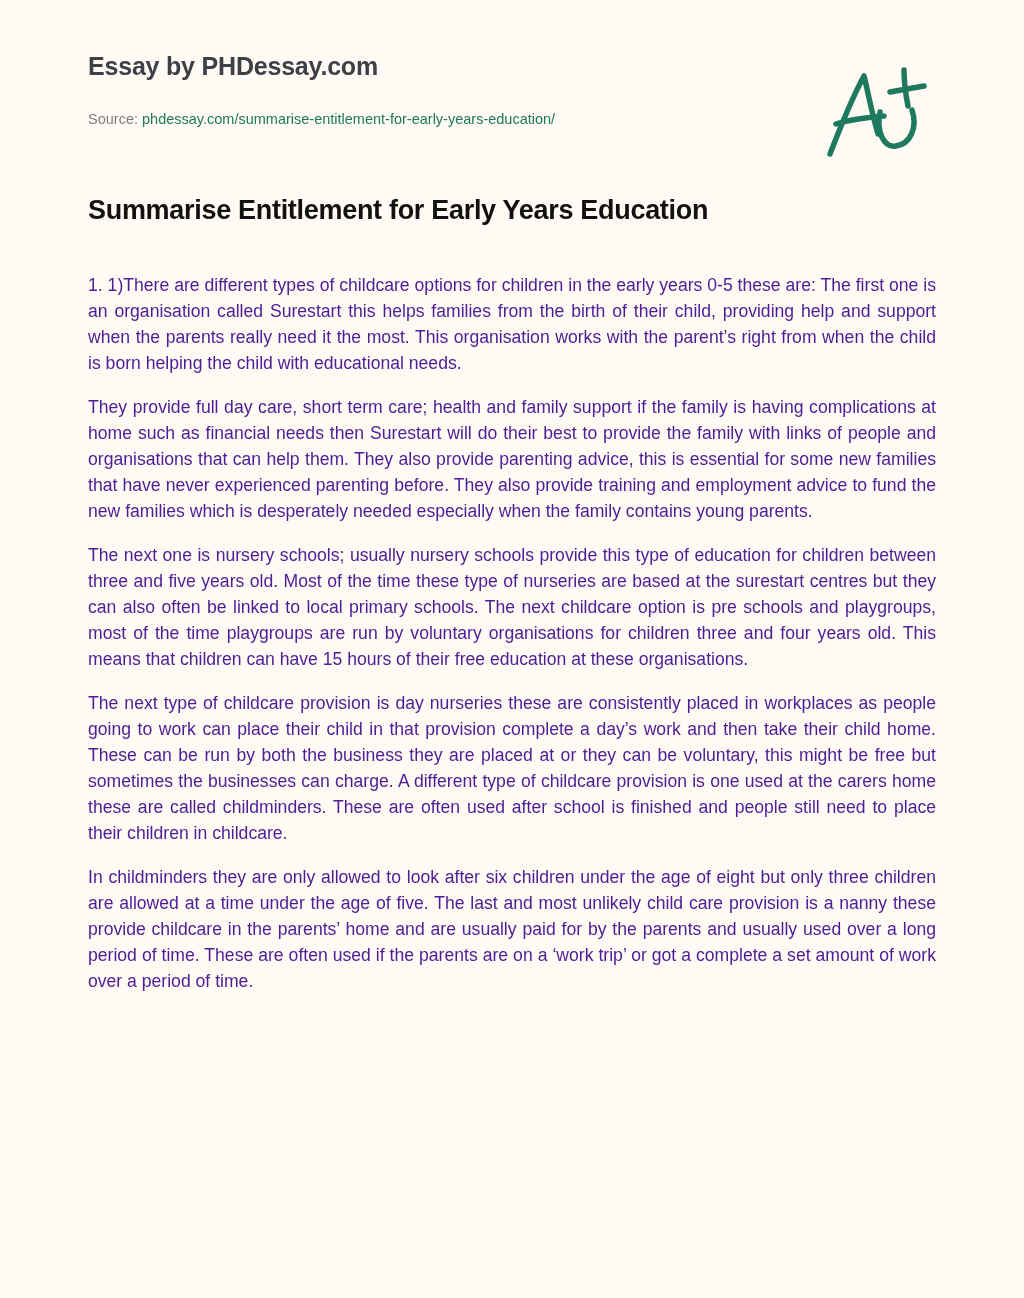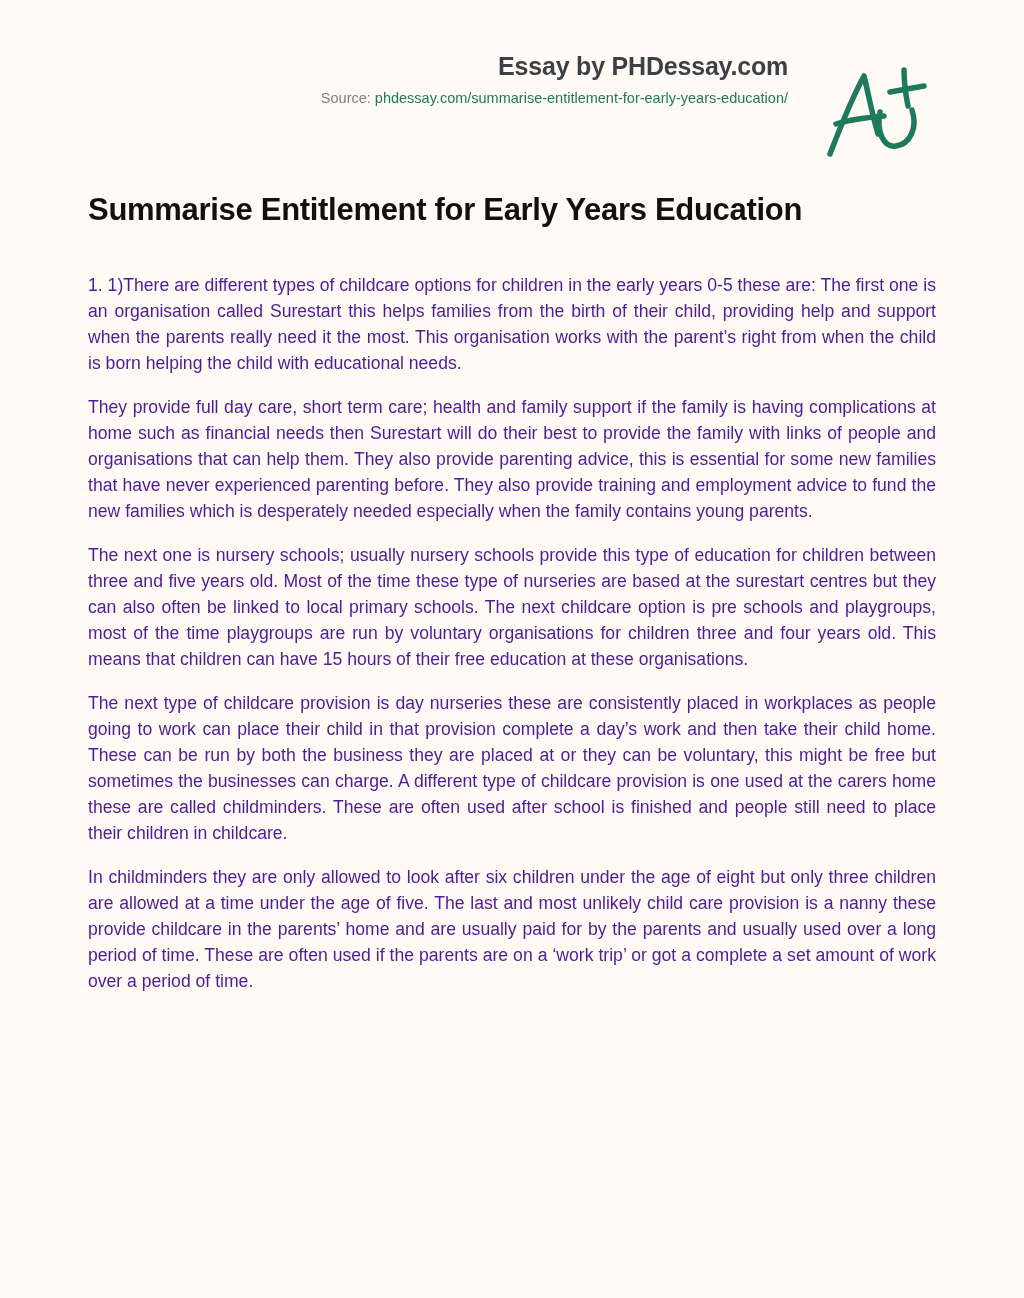--- a/index.html
+++ b/index.html
@@ -13,52 +13,51 @@
       position: relative;
       overflow: hidden;
       font-family: "Liberation Sans", "DejaVu Sans", sans-serif;
       color: #1c1c1c;
     }
     .header {
       position: absolute;
       left: 88px;
       top: 50px;
       width: 700px;
-      text-align: right;
     }
     .brand {
       font-size: 25px;
       font-weight: bold;
       color: #3d4047;
       line-height: 32px;
       letter-spacing: -0.2px;
     }
     .source {
-      margin-top: 6px;
+      margin-top: 27px;
       font-size: 14.5px;
       line-height: 20px;
       color: #7b7f85;
     }
     .source a {
       color: #1d7a5f;
       text-decoration: none;
     }
     .logo {
       position: absolute;
       left: 822px;
       top: 62px;
       width: 110px;
       height: 100px;
     }
     .title {
       position: absolute;
       left: 88px;
       top: 190px;
       margin: 0;
-      font-size: 31px;
+      font-size: 27px;
       font-weight: bold;
       color: #111111;
       line-height: 40px;
       letter-spacing: -0.3px;
     }
     .content {
       position: absolute;
       left: 88px;
       top: 272px;
       width: 848px;

